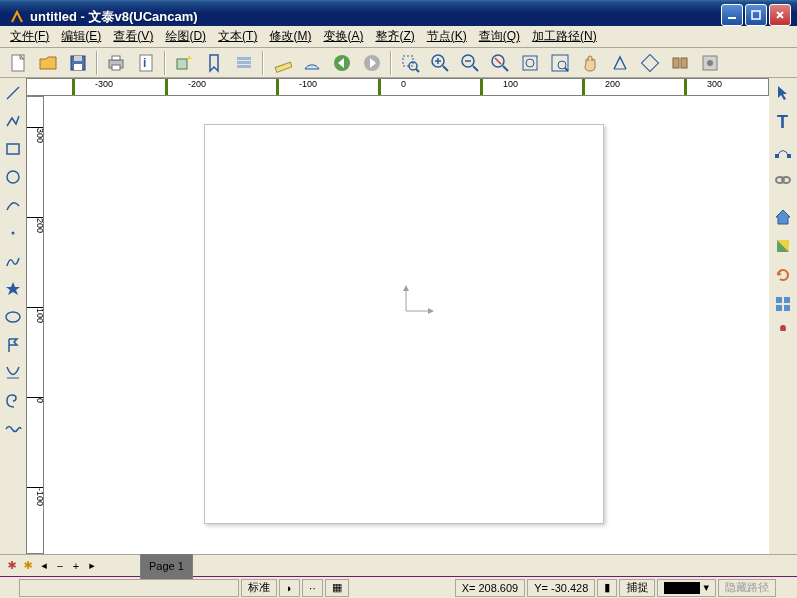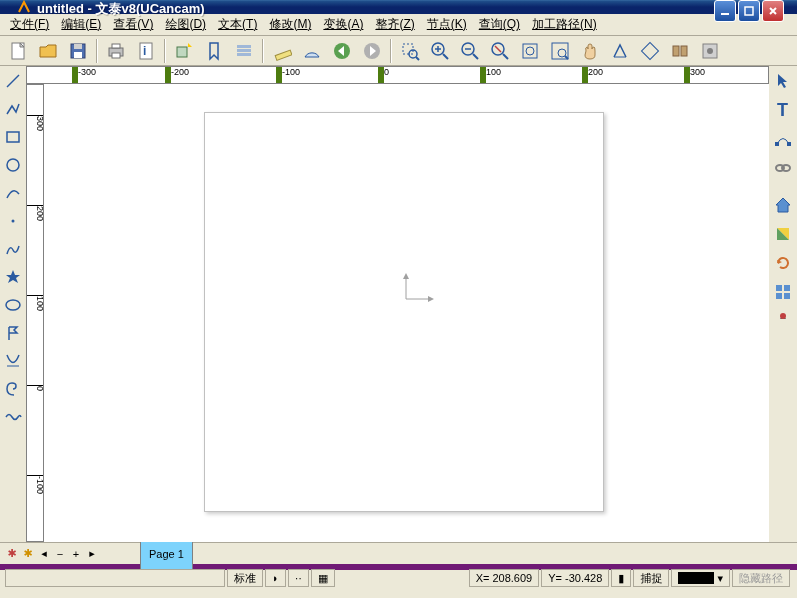--- a/index.html
+++ b/index.html
@@ -1,60 +1,60 @@
 <!DOCTYPE html>
 <html><head>
 <meta charset="utf-8">
 <style>
 * { margin: 0; padding: 0; box-sizing: border-box; font-family: "Microsoft YaHei", "SimSun", Arial, sans-serif; }
 body { width: 797px; height: 598px; overflow: hidden; background: #ece9d8; }
 
 
-.titlebar { height: 14px; background: linear-gradient(to bottom, #3a6ea5 0%, #1f4e8a 8%, #0a246a 50%, #0a246a 100%); display: flex; align-items: flex-start; padding: 0 13px; color: #fff; }
+.titlebar { height: 26px; background: linear-gradient(to bottom, #3a6ea5 0%, #1f4e8a 8%, #0a246a 50%, #0a246a 100%); display: flex; align-items: flex-end; padding: 0 6px; color: #fff; }
 .titlebar .app-icon { width: 16px; height: 16px; margin: 0 4px; }
 .titlebar .title { font-size: 13px; font-weight: bold; flex: 1; text-shadow: 1px 1px 1px rgba(0,0,0,.3); }
 .win-btn { width: 22px; height: 22px; margin-left: 2px; border: 1px solid #fff; border-radius: 3px; display: flex; align-items: center; justify-content: center; font-size: 12px; font-weight: bold; color: #fff; cursor: default; }
 .win-btn.min, .win-btn.max { background: linear-gradient(to bottom,#5a8fd8,#1c4fa0); }
 .win-btn.close { background: linear-gradient(to bottom,#e08080,#c03030); }
 
 
 .menubar { height: 22px; background: #ece9d8; border-bottom: 1px solid #aca899; display: flex; align-items: center; padding: 0 4px; font-size: 12px; }
 .menu-item { padding: 2px 6px; cursor: default; text-decoration: underline; }
 .menu-item .mn { text-decoration: underline; }
 
 
 .toolbar { height: 30px; background: #ece9d8; border-bottom: 1px solid #aca899; display: flex; align-items: center; padding: 1px 4px; gap: 2px; }
 .tb-btn { width: 28px; height: 26px; border: 1px solid transparent; display: flex; align-items: center; justify-content: center; cursor: default; color: #2a5aa0; }
 .tb-sep { width: 2px; height: 24px; border-left: 1px solid #aca899; border-right: 1px solid #fff; margin: 0 2px; }
 
 
 .workspace { position: relative; height: calc(100% - 26px - 22px - 30px - 22px - 22px); display: flex; }
 .ruler-h { position: absolute; top: 0; left: 26px; right: 28px; height: 18px; background: #fff; border: 1px solid #808080; font-size: 9px; overflow: hidden; }
-.ruler-h .tick { position: absolute; top: 0; border-left: 6px solid #4d7c0f; height: 18px; font-size: 9px; padding-left: 0; }
+.ruler-h .tick { position: absolute; top: 0; border-left: 3px solid #4d7c0f; height: 18px; font-size: 9px; padding-left: 20px; }
 .ruler-v { position: absolute; top: 18px; left: 26px; width: 18px; bottom: 0; background: #fff; border: 1px solid #808080; overflow: hidden; }
 .ruler-v .tick { position: absolute; left: 0; border-top: 1px solid #000; width: 18px; font-size: 9px; writing-mode: vertical-rl; text-orientation: mixed; }
 .ruler-corner { position: absolute; top: 0; left: 26px; width: 18px; height: 18px; background: #ece9d8; border: 1px solid #808080; display: flex; align-items: center; justify-content: center; font-size: 11px; }
 
 .left-toolbox { width: 26px; background: #ece9d8; display: flex; flex-direction: column; align-items: center; padding-top: 2px; }
 .lt-btn { width: 22px; height: 26px; border: 1px solid transparent; display: flex; align-items: center; justify-content: center; cursor: default; color: #2a5aa0; margin-bottom: 2px; }
 
 .canvas-holder { position: absolute; top: 18px; left: 44px; right: 28px; bottom: 0; background: #fff; overflow: hidden; }
 .page-rect { position: absolute; left: 160px; top: 28px; width: 400px; height: 400px; background: #fff; border: 1px solid #c0c0c0; box-shadow: 2px 2px 4px rgba(0,0,0,.2); }
 .origin-axes { position: absolute; left: 350px; top: 185px; color: #a0a0a0; }
 
 .right-toolbox { position: absolute; right: 0; top: 0; width: 28px; background: #ece9d8; bottom: 0; display: flex; flex-direction: column; align-items: center; padding-top: 2px; }
 .rt-btn { width: 24px; height: 26px; border: 1px solid transparent; display: flex; align-items: center; justify-content: center; cursor: default; color: #2a5aa0; margin-bottom: 3px; }
 
 
 .page-tab-bar { height: 22px; background: #ece9d8; border-top: 1px solid #aca899; display: flex; align-items: center; padding: 0 4px; font-size: 11px; }
 .tiny-btn { width: 14px; height: 14px; display: inline-flex; align-items: center; justify-content: center; margin: 0 1px; font-size: 11px; cursor: default; }
-.page-tab { background: #7dd3fc; border: 1px solid #808080; border-bottom: none; padding: 9px 8px; margin-left: 40px; border-radius: 3px 3px 0 0; }
-
-
-.statusbar { height: 22px; background: #ece9d8; border-top: 6px solid #701a75; display: flex; align-items: center; font-size: 11px; padding: 0 5px; }
+.page-tab { background: #737373; border: 1px solid #808080; border-bottom: none; padding: 9px 8px; margin-left: 40px; border-radius: 3px 3px 0 0; }
+
+
+.statusbar { height: 22px; background: #ece9d8; border-top: 1px solid #701a75; display: flex; align-items: center; font-size: 11px; padding: 0 19px; }
 .statusbar .seg { border: 1px solid #aca899; padding: 1px 6px; margin-right: 2px; height: 18px; display: flex; align-items: center; background: #ece9d8; }
 .statusbar .spacer { flex: 1; }
 
 svg { display: block; }
 </style>
 </head>
 <body>
 
 <div class="titlebar">
   <span class="app-icon">

